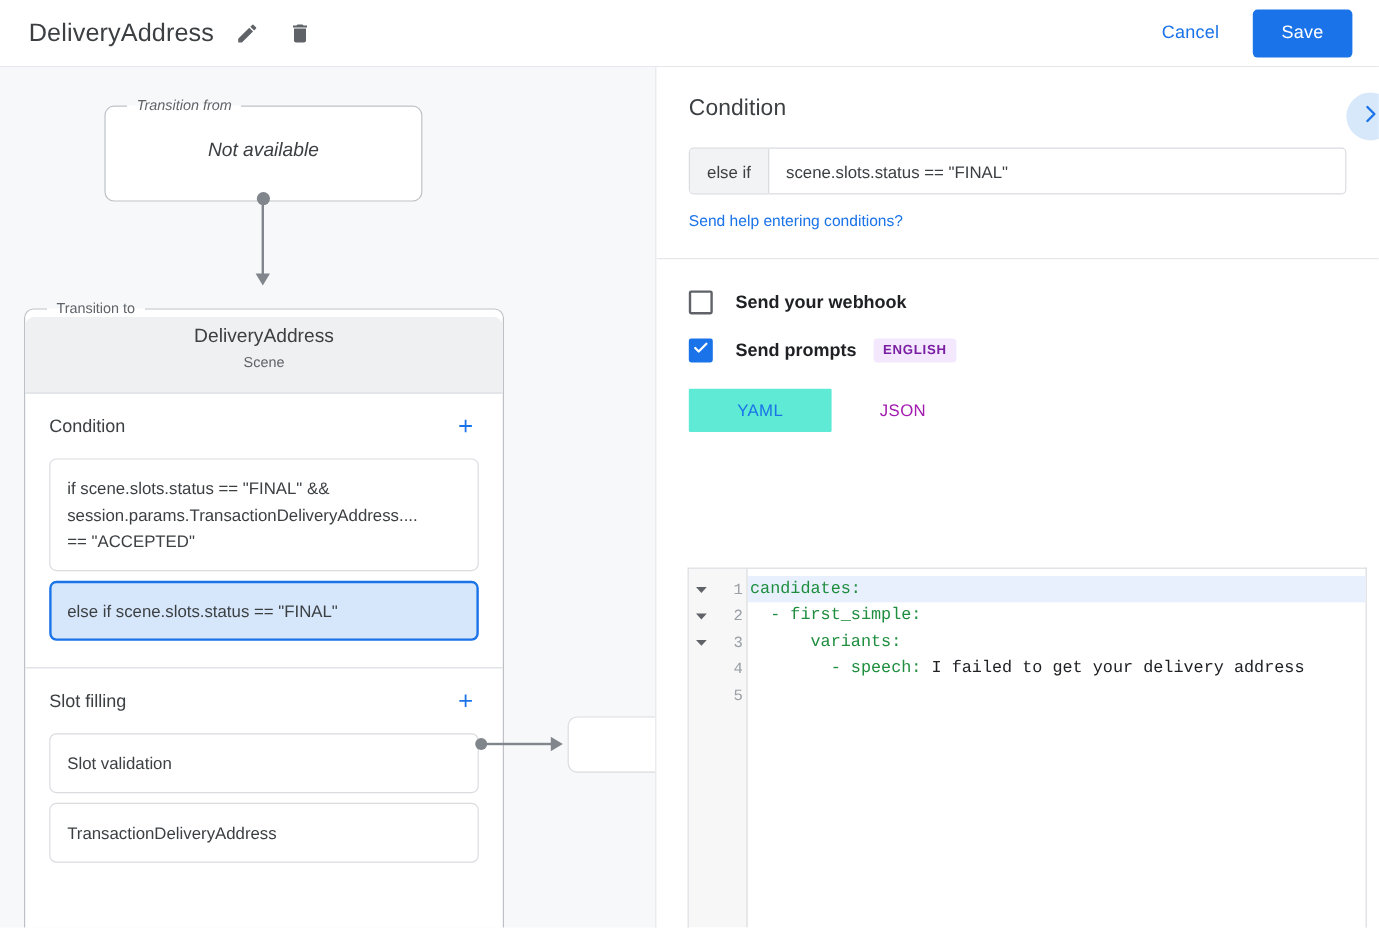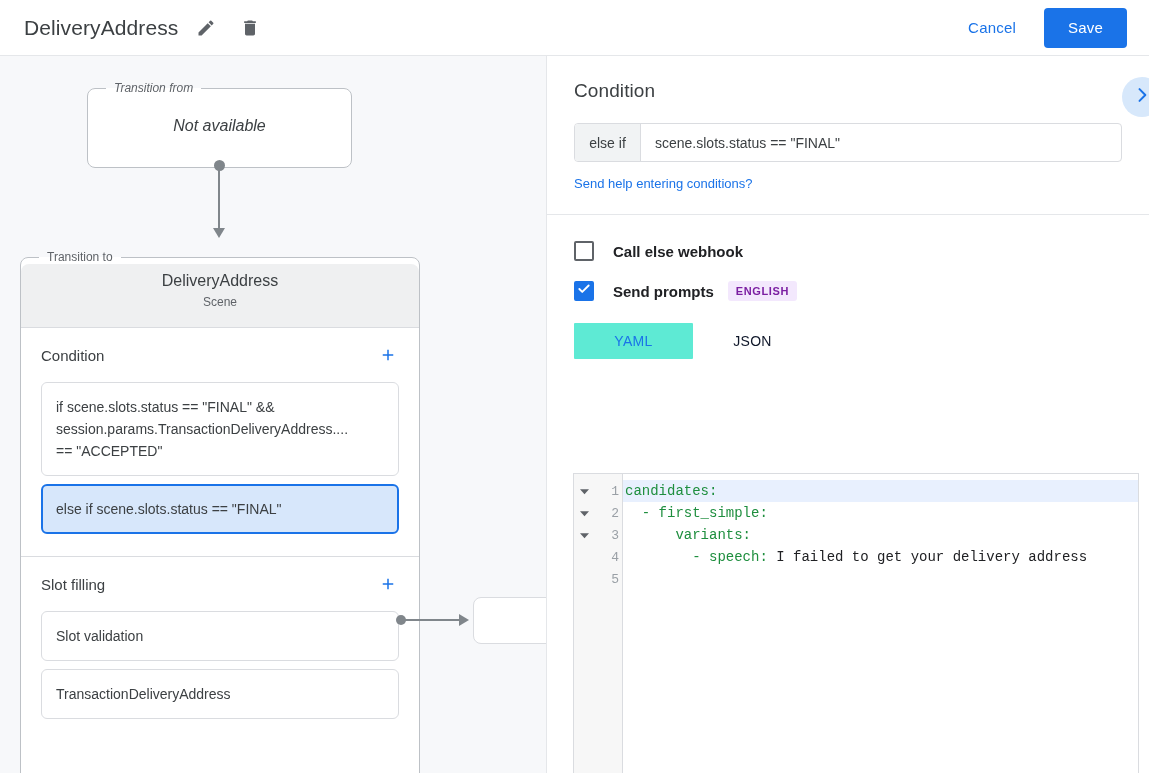--- a/index.html
+++ b/index.html
@@ -316,21 +316,21 @@
   #prompt-help-link { color: #1a73e8; text-decoration: none; cursor: pointer; }
 
   #editor-tabs {
     display: flex;
     margin-top: 22px;
   }
   .editor-tab {
     width: 119px; height: 36px;
     display: flex; align-items: center; justify-content: center;
     font-size: 14px;
-    color: #0f172a;
+    color: #a21caf;
     cursor: pointer;
     letter-spacing: .3px;
   }
   .editor-tab.active {
     background: #5eead4;
     color: #1a73e8;
     border-radius: 1px;
   }
 
   #code-editor {
@@ -500,21 +500,21 @@
       <input id="condition-expression" type="text" value="scene.slots.status == &quot;FINAL&quot;" style="">
     </div>
 
     <a id="condition-help-link">Send help entering conditions?</a>
   </div>
 
   <div class="panel-section" id="met-section">
 
     <div class="check-row">
       <div class="checkbox"></div>
-      <div class="check-label">Call else webhook</div>
+      <div class="check-label">Send your webhook</div>
     </div>
 
     <div class="check-row">
       <div class="checkbox checked">
         <span>
           <svg width="14" height="14" viewBox="0 0 24 24" fill="none" stroke="#ffffff" stroke-width="3.2" stroke-linecap="round" stroke-linejoin="round">
             <polyline points="20 6 9 17 4 12"></polyline>
           </svg>
         </span>
       </div>

